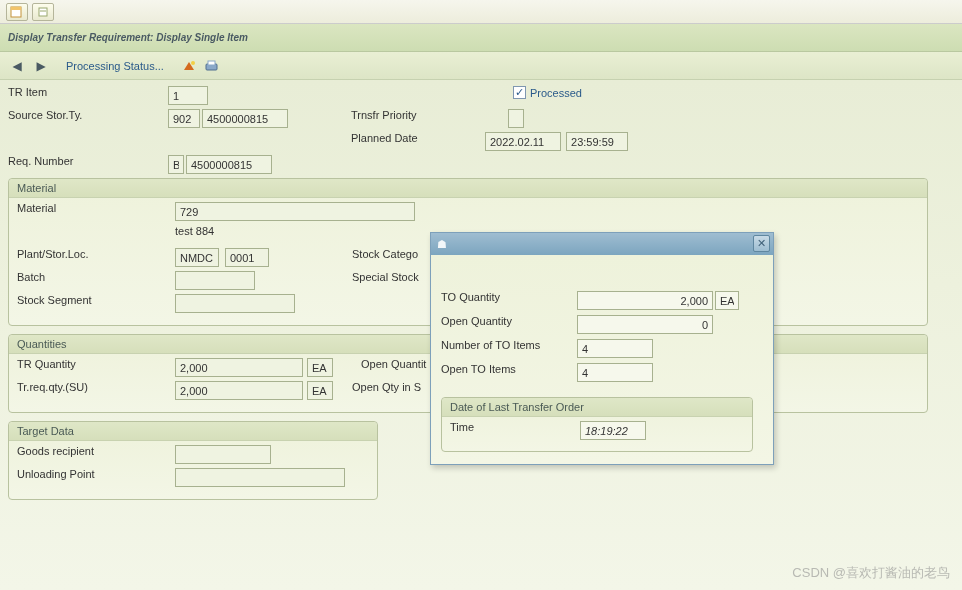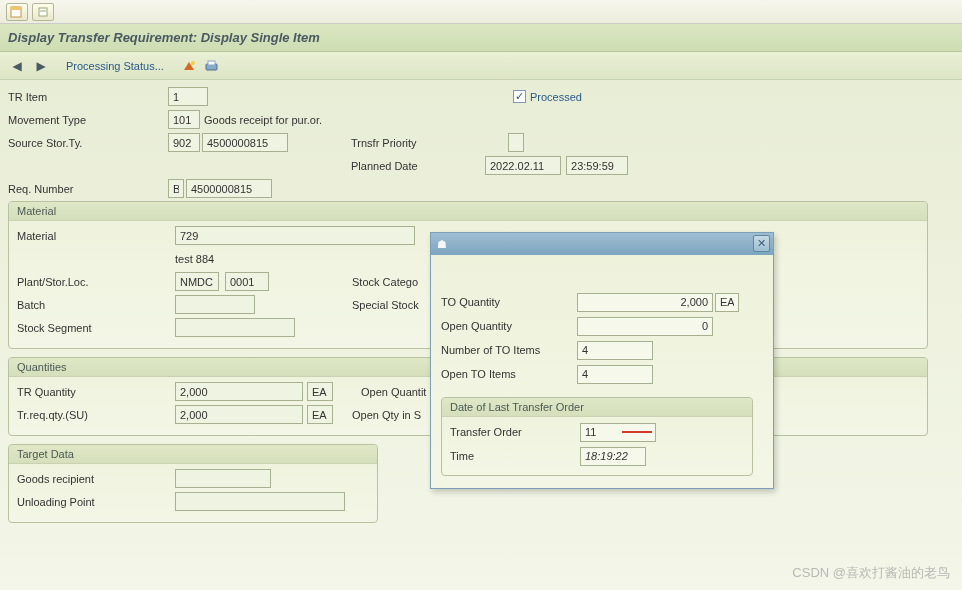--- a/index.html
+++ b/index.html
@@ -31,42 +31,42 @@
     display:flex;align-items:center;justify-content:center;
   }
   .app-title-bar {
     background: linear-gradient(#dbe6c1,#cdddb2);
     height: 28px;
     display: flex; align-items: center;
     border-bottom: 1px solid #b9c8a0;
     padding: 0 8px;
   }
   .app-title-bar .title {
-    font-size: 13px; font-style: italic; font-weight: bold;
+    font-size: 10px; font-style: italic; font-weight: bold;
     color: #4a5a63;
   }
   .sub-toolbar {
     background: linear-gradient(#e9efd4,#dde5c6);
     height: 28px;
     display:flex; align-items:center; padding:0 8px; gap:6px;
     border-bottom:1px solid #c6d1b0;
   }
   .arrow-btn {
     width:18px;height:18px;display:flex;align-items:center;justify-content:center;
     color:#4a5a63;font-size:12px;
   }
   .link-text { color:#2a5a8a; }
   .tiny-icon { width:16px;height:16px;display:inline-flex;align-items:center;justify-content:center;}
   .main {
     background: linear-gradient(#e8edd6,#edf1dd 40%,#f3f6e8);
     padding: 6px 8px;
     position: relative;
     height: calc(100% - 80px);
   }
-  .fieldrow { display:flex; align-items:center; height:21px; margin-bottom:2px;}
+  .fieldrow { display:flex; height:21px; margin-bottom:2px;}
   .lbl { display:inline-block; }
   .lbl.w2 { width: 160px; }
   .grp-lbl { width: 158px; }
   input.fld, .fld {
     height: 19px;
     border: 1px solid #a7b18f;
     background: #f6f8ec;
     padding: 0 4px;
     font-family: inherit; font-size: inherit;
     color: #333;
@@ -189,25 +189,20 @@
     <span class="lbl w2">TR Item</span>
     <input class="fld ro" style="width: 40px;" readonly="" value="1">
     <span class="col-right2" style="left:505px;">
       <span class="chk">
         <span class="chkbox">✓</span>
         <span>Processed</span>
       </span>
     </span>
   </div>
 
-  <div class="fieldrow">
-    <span class="lbl w2">Movement Type</span>
-    <input class="fld ro" style="width: 32px;" readonly="" value="101">
-    <span style="margin-left:4px">Goods receipt for pur.or.</span>
-  </div>
 
   <div class="fieldrow" style="position:relative;">
     <span class="lbl w2">Source Stor.Ty.</span>
     <input class="fld ro" style="width: 32px;" readonly="" value="902">
     <input class="fld ro" style="width: 86px; margin-left: 2px;" readonly="" value="4500000815">
     <span class="col-right">
       <span class="lbl" style="width:90px;display:inline-block">Trnsfr Priority</span>
     </span>
     <span class="col-right2">
       <input class="fld ro" style="width: 16px;" readonly="" value="">
@@ -319,25 +314,20 @@
       </div>
       <div class="fieldrow">
         <span class="plbl">Open TO Items</span>
         <input class="fld ro" style="width: 76px;" readonly="" value="4">
       </div>
       <div style="height:10px"></div>
       <div class="popup-group">
         <div class="pg-title">Date of Last Transfer Order</div>
         <div class="pg-body">
           <div class="fieldrow">
-            <span class="plbl" style="width:130px">Transfer Order</span>
-            <input class="fld ro" style="width: 76px;" readonly="" value="11">
-            <span class="redline"></span>
-          </div>
-          <div class="fieldrow">
             <span class="plbl" style="width:130px">Time</span>
             <input class="fld ro" style="width: 66px; font-style: italic;" readonly="" value="18:19:22">
           </div>
         </div>
       </div>
     </div>
   </div>
 
 </div>
 

